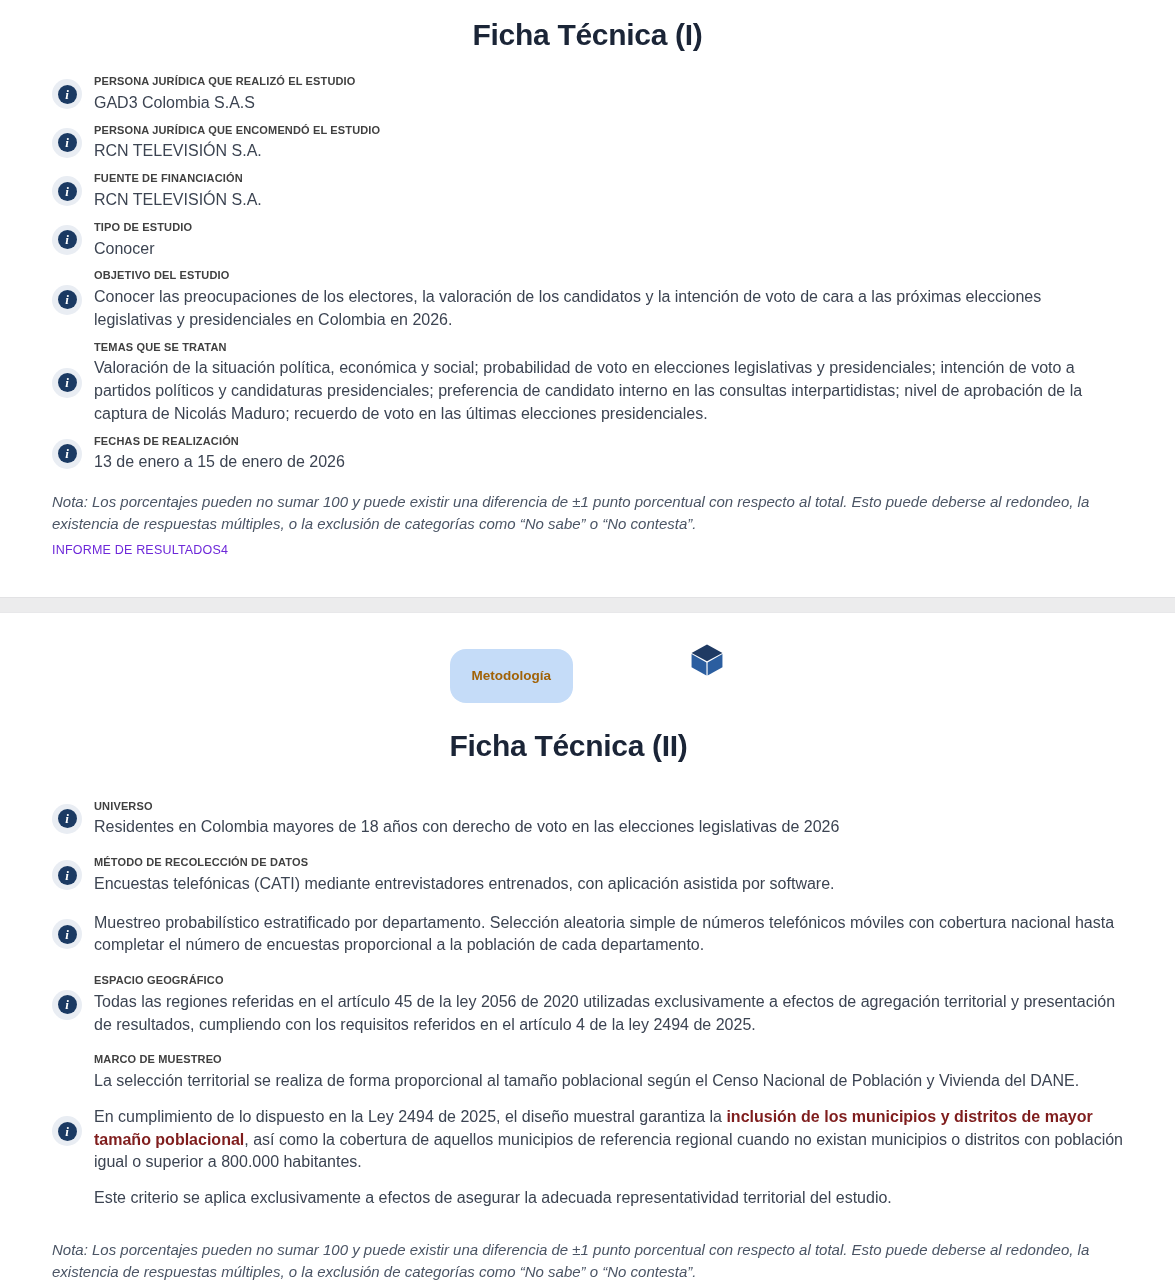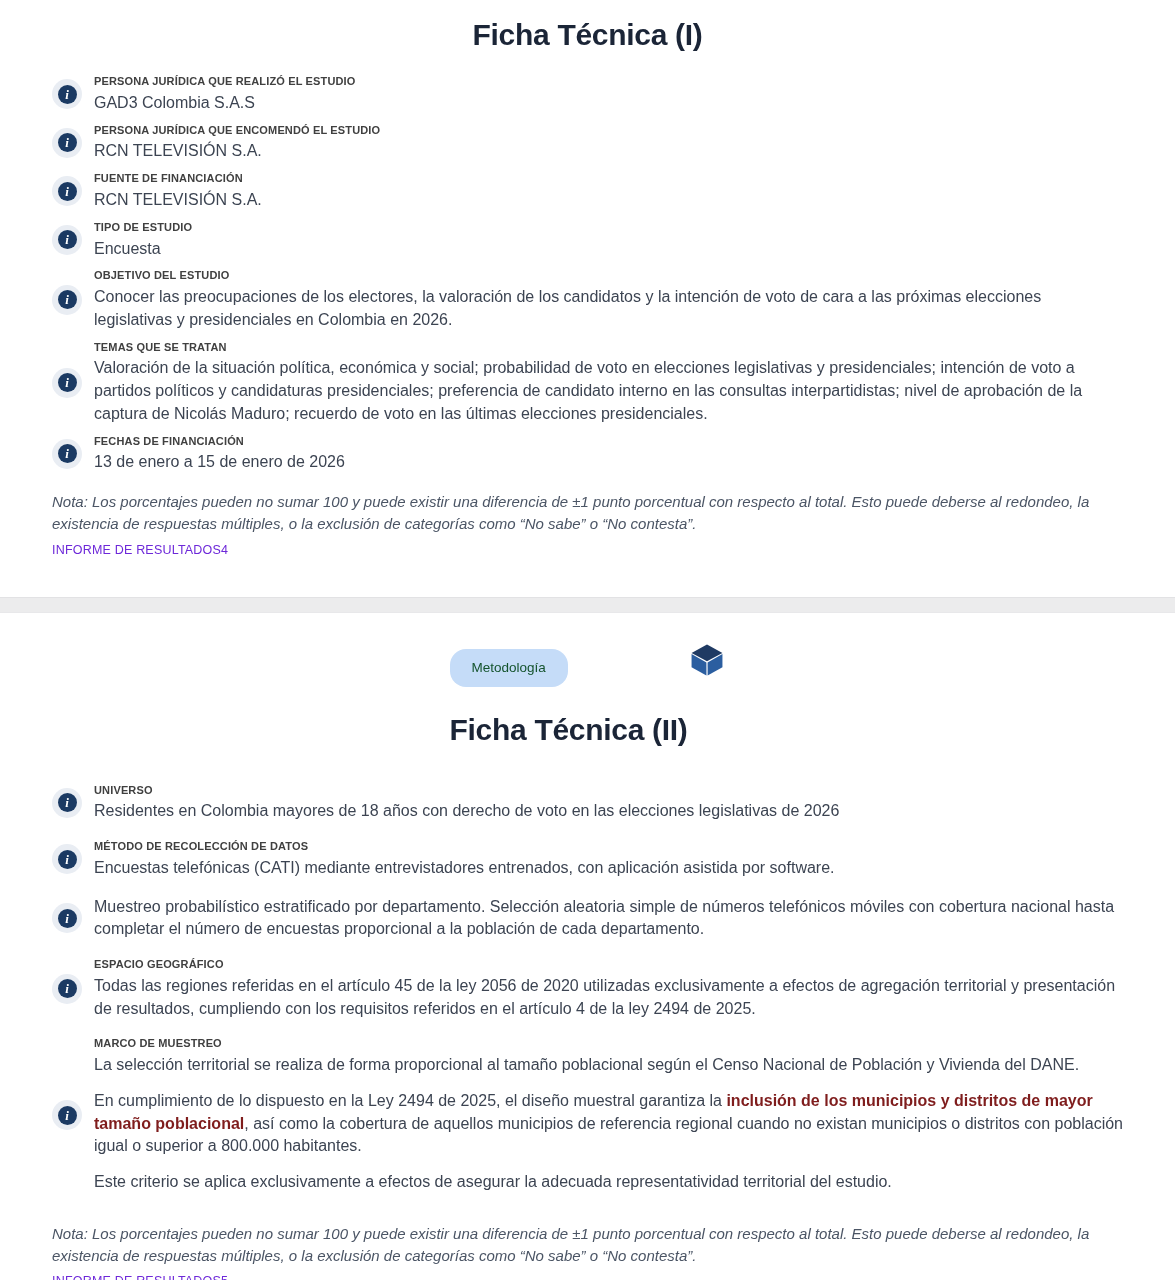--- a/index.html
+++ b/index.html
@@ -41,25 +41,25 @@
     letter-spacing: -0.3px;
     margin: 0;
     padding: 0;
     line-height: 1.1;
   }
   .page-one .doc-title { padding-top: 18px; }
 
   .badge {
     display: inline-block;
     background: #c5dcf8;
-    color: #14532d;
+    color: #a16207;
     font-size: 13.5px;
-    font-weight: 400;
+    font-weight: 700;
     border-radius: 16px;
-    padding: 12px 22px;
+    padding: 20px 22px;
     line-height: 1;
     margin-top: 36px;
   }
   .title-row {
     display: flex;
     align-items: flex-start;
     justify-content: center;
   }
   .page-two .doc-title { margin-top: 26px; }
 
@@ -187,21 +187,21 @@
             <p class="info-label">FUENTE DE FINANCIACIÓN</p>
             <p class="info-value">RCN TELEVISIÓN S.A.</p>
           </div>
         </div>
         <div class="info-item">
           <span class="info-icon">
             <span class="dot">i</span>
           </span>
           <div class="info-body">
             <p class="info-label">TIPO DE ESTUDIO</p>
-            <p class="info-value">Encuesta</p>
+            <p class="info-value">Conocer</p>
           </div>
         </div>
         <div class="info-item">
           <span class="info-icon">
             <span class="dot">i</span>
           </span>
           <div class="info-body">
             <p class="info-label">OBJETIVO DEL ESTUDIO</p>
             <p class="info-value">Conocer las preocupaciones de los electores, la valoración de los candidatos y la intención de voto de cara a las próximas elecciones legislativas y presidenciales en Colombia en 2026.</p>
           </div>
@@ -213,21 +213,21 @@
           <div class="info-body">
             <p class="info-label">TEMAS QUE SE TRATAN</p>
             <p class="info-value">Valoración de la situación política, económica y social; probabilidad de voto en elecciones legislativas y presidenciales; intención de voto a partidos políticos y candidaturas presidenciales; preferencia de candidato interno en las consultas interpartidistas; nivel de aprobación de la captura de Nicolás Maduro; recuerdo de voto en las últimas elecciones presidenciales.</p>
           </div>
         </div>
         <div class="info-item">
           <span class="info-icon">
             <span class="dot">i</span>
           </span>
           <div class="info-body">
-            <p class="info-label">FECHAS DE FINANCIACIÓN</p>
+            <p class="info-label">FECHAS DE REALIZACIÓN</p>
             <p class="info-value">13 de enero a 15 de enero de 2026</p>
           </div>
         </div>
       </div>
 
     <div class="footer">
       <p class="footer-note">Nota: Los porcentajes pueden no sumar 100 y puede existir una diferencia de ±1 punto porcentual con respecto al total. Esto puede deberse al redondeo, la existencia de respuestas múltiples, o la exclusión de categorías como “No sabe” o “No contesta”.</p>
       <div class="footer-bar">
         <span class="footer-label">INFORME DE RESULTADOS</span>
         <span class="footer-page">4</span>

